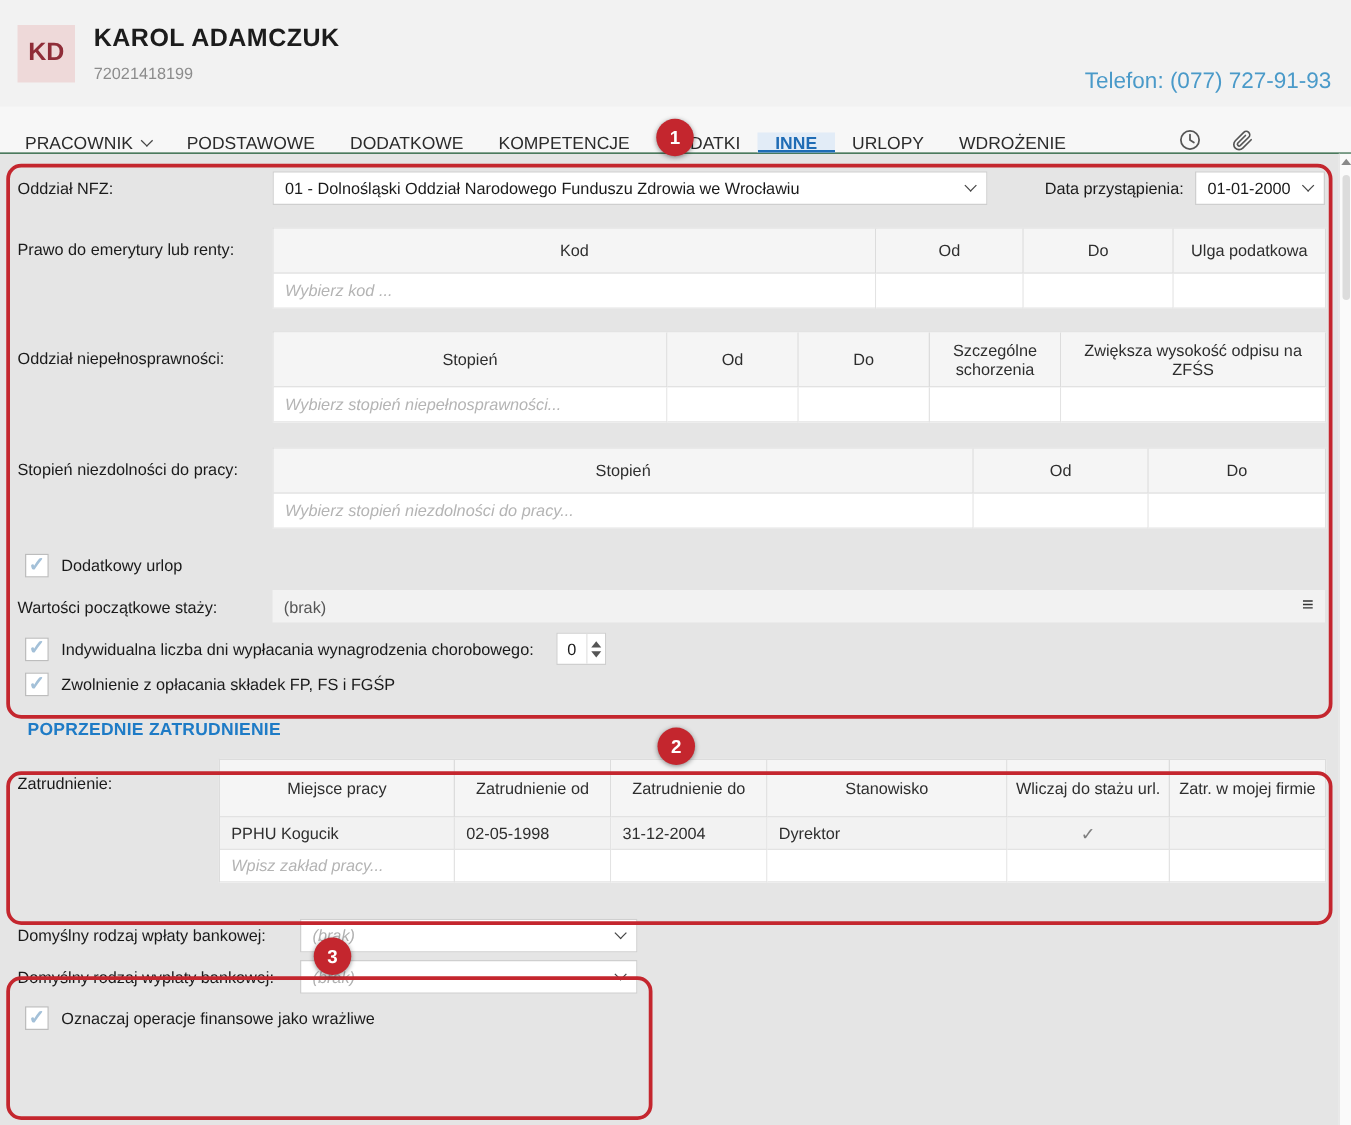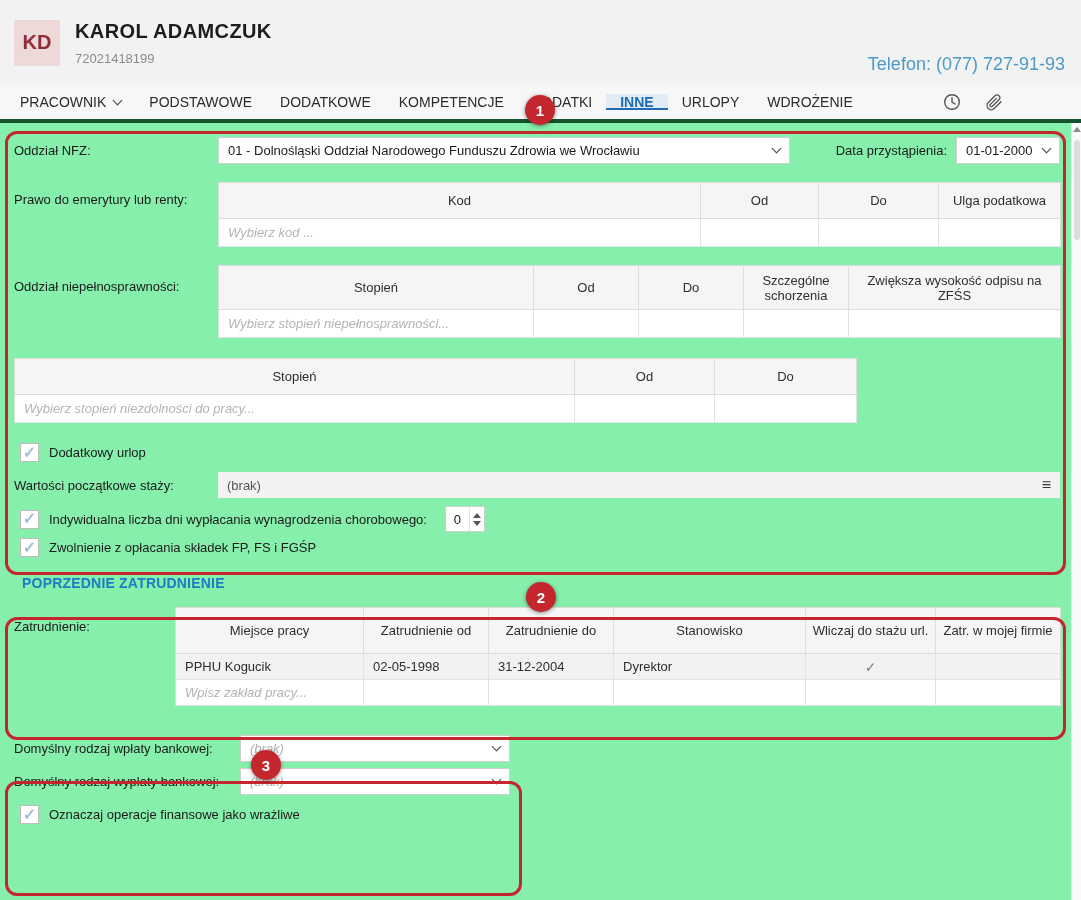--- a/index.html
+++ b/index.html
@@ -1,30 +1,30 @@
 <!DOCTYPE html>
 <html><head>
 <meta charset="utf-8">
 <style>
   * { box-sizing: border-box; margin: 0; padding: 0; }
   html,body { background:#fff; }
   body { font-family: "Liberation Sans", sans-serif; color:#1a1a1a; }
-  .app { position:relative; width:1081px; height:900px; background:#86efac; overflow:hidden; }
+  .app { position:relative; width:1081px; height:900px; background:#e5e5e5; overflow:hidden; }
 
   
   .header { height:85px; background:#f2f2f2; display:flex; align-items:center; padding:0 16px 0 14px; }
   .avatar { width:46px; height:46px; background:#eed9d9; color:#8f2d38; font-weight:bold; font-size:20px;
             display:flex; align-items:center; justify-content:center; flex:none; }
   .identity { margin-left:15px; }
   .name { font-size:20px; font-weight:bold; letter-spacing:.4px; color:#1c1c1c; }
   .pesel { font-size:13px; color:#8c8c8c; margin-top:8px; }
   .phone { margin-left:auto; align-self:flex-end; padding-bottom:10px; color:#4a9ac9; font-size:18px; }
 
   
-  .tabbar { height:38px; background:#f7f7f7; border-bottom:4px solid #14532d; display:flex; align-items:center; padding-left:6px; }
+  .tabbar { height:38px; background:#f7f7f7; border-bottom:1px solid #14532d; display:flex; align-items:flex-end; padding-left:6px; }
   .tab { display:flex; align-items:center; gap:8px; padding:0 14px; font-size:14px; color:#2b2b2b; cursor:pointer; white-space:nowrap; }
   .tab.active { background:#e2ecf7; color:#1f6cb5; font-weight:bold; box-shadow: inset 0 -2px 0 #1f6cb5; }
   .tab-icons { margin-left:auto; display:flex; align-items:center; gap:22px; padding-right:78px; }
   .tab-icons svg { display:block; }
 
   
   .chev { width:7px; height:7px; border-right:1.5px solid #444; border-bottom:1.5px solid #444;
           transform:rotate(45deg); margin-top:-4px; flex:none; }
 
   
@@ -185,20 +185,21 @@
           <input class="cell-input" placeholder="Wybierz stopień niepełnosprawności..." style="">
         </div>
         <div class="td"></div>
         <div class="td"></div>
         <div class="td"></div>
         <div class="td"></div>
       </div>
     </div>
 
     <div class="row top mb20">
+      <span class="f-label pt10">Stopień niezdolności do pracy:</span>
       <div class="ftable" style="grid-template-columns:560px 140px 142px">
         <div class="th">Stopień</div>
         <div class="th">Od</div>
         <div class="th">Do</div>
         <div class="td">
           <input class="cell-input" placeholder="Wybierz stopień niezdolności do pracy..." style="">
         </div>
         <div class="td"></div>
         <div class="td"></div>
       </div>

